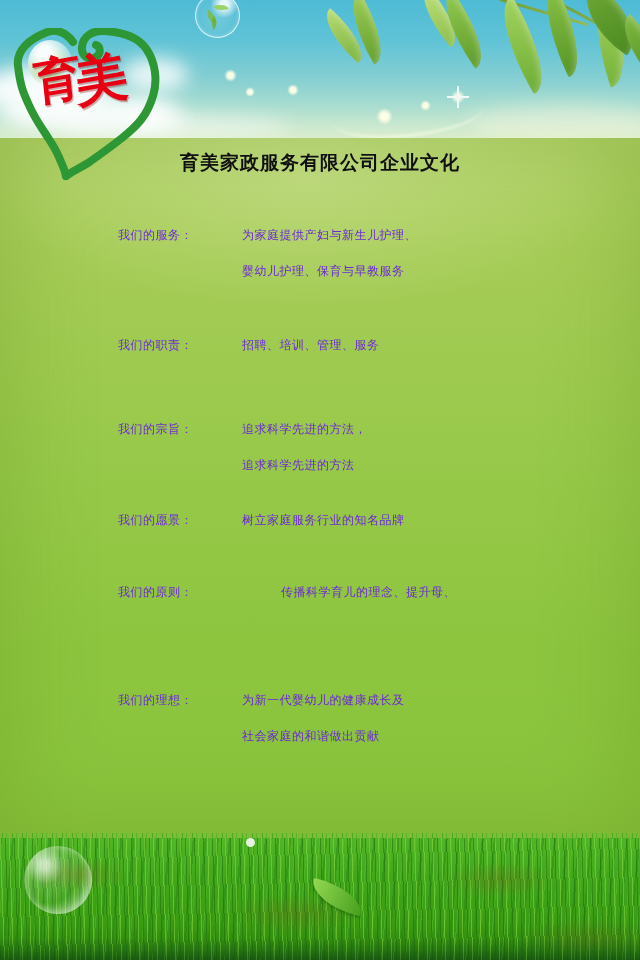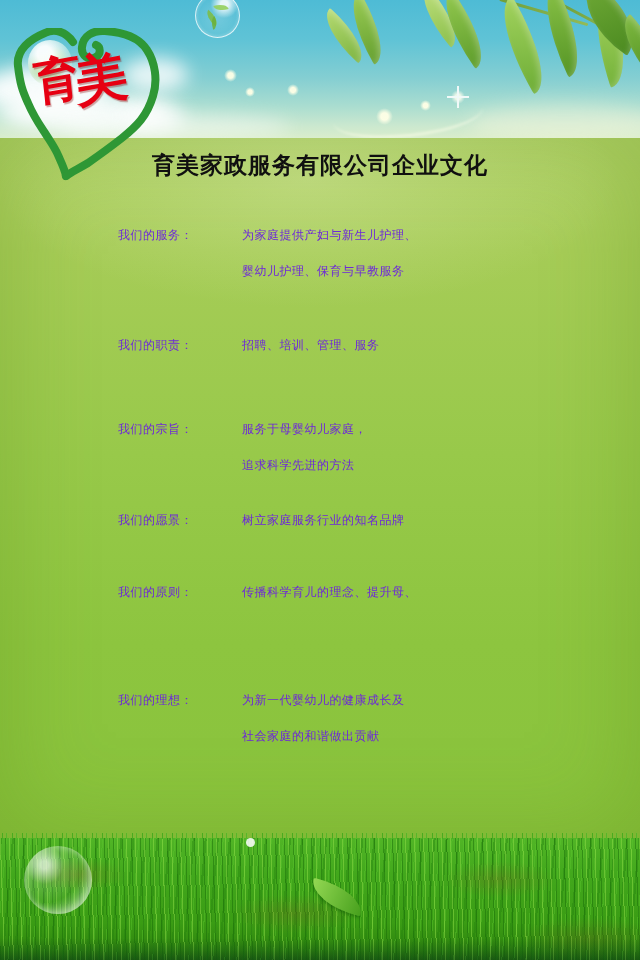--- a/index.html
+++ b/index.html
@@ -62,21 +62,21 @@
   }
   .logo svg{position:absolute;left:0;top:0;}
   .ch{position:absolute;color:#e60012;font-weight:bold;
       text-shadow:1px 2px 1px rgba(130,0,0,.35);
       transform:rotate(-10deg) skewX(-4deg);line-height:1;}
   .ch1{left:24px;top:28px;font-size:47px;}
   .ch2{left:65px;top:24px;font-size:53px;}
   
   .title{
     position:absolute;left:0;right:0;top:150px;margin:0;text-align:center;z-index:3;
-    font-size:23px;font-weight:bold;letter-spacing:1px;color:#101010;
+    font-size:19px;font-weight:bold;letter-spacing:1px;color:#101010;
   }
   .section{
     position:absolute;left:118px;display:flex;z-index:3;
     font-size:12px;line-height:36px;letter-spacing:.5px;color:#6d28d9;
   }
   .section .label{flex:0 0 124px;white-space:nowrap;}
   .section .content div{white-space:nowrap;}
   
   .grass{
     position:absolute;left:0;top:838px;width:640px;height:122px;z-index:2;
@@ -173,31 +173,31 @@
   </div>
   <div class="section" style="top:327px;">
     <div class="label">我们的职责：</div>
     <div class="content">
       <div>招聘、培训、管理、服务</div>
     </div>
   </div>
   <div class="section" style="top:395px;margin-top:16px;">
     <div class="label">我们的宗旨：</div>
     <div class="content">
-      <div>服务于母婴幼儿家庭，</div>
+      <div>追求科学先进的方法，</div>
       <div>追求科学先进的方法</div>
     </div>
   </div>
   <div class="section" style="top:502px;">
     <div class="label">我们的愿景：</div>
     <div class="content">
       <div>树立家庭服务行业的知名品牌</div>
     </div>
   </div>
-  <div class="section" style="top:574px;">
+  <div class="section" style="top:574px;gap:39px;">
     <div class="label">我们的原则：</div>
     <div class="content">
       <div>传播科学育儿的理念、提升母、</div>
     </div>
   </div>
   <div class="section" style="top:682px;">
     <div class="label">我们的理想：</div>
     <div class="content">
       <div>为新一代婴幼儿的健康成长及</div>
       <div>社会家庭的和谐做出贡献</div>

